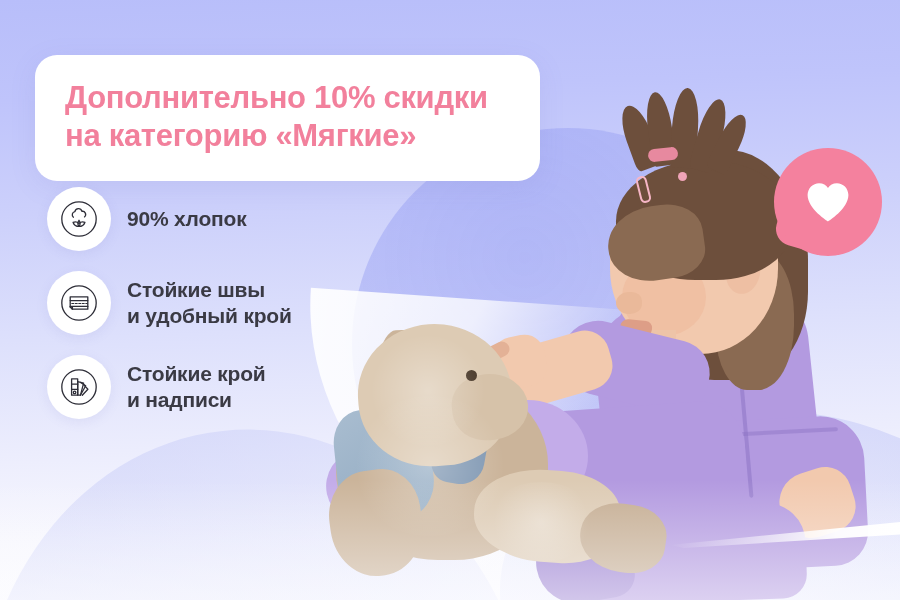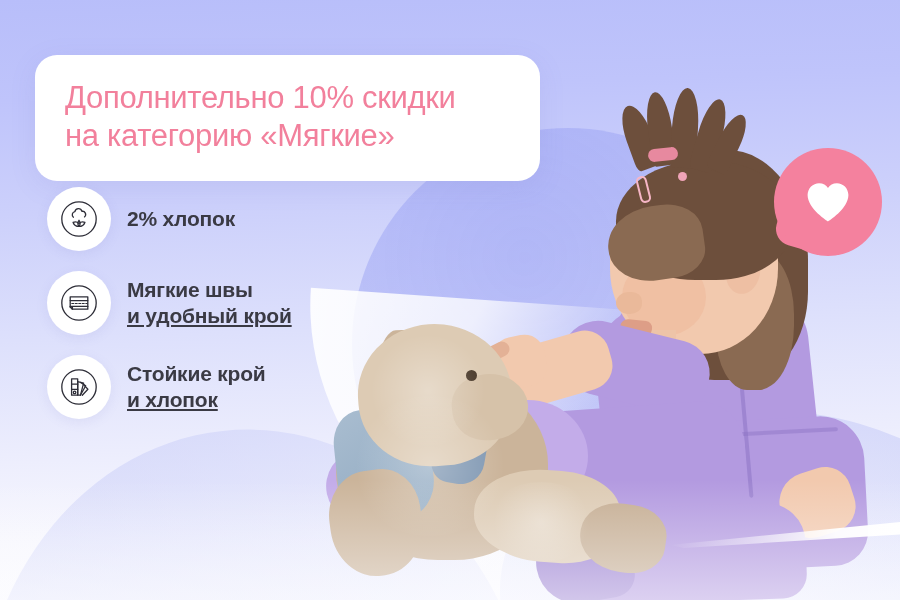--- a/index.html
+++ b/index.html
@@ -86,21 +86,21 @@
     left:35px; top:55px;
     width:505px;
     padding:24px 30px 26px 30px;
     background:#ffffff;
     border-radius:22px;
     box-shadow:0 6px 26px rgba(120,126,200,0.13);
   }
   #headline-card .line {
     color:#f2809c;
     font-size:31px;
-    font-weight:normal;
+    font-weight:bold;
     line-height:1.22;
     letter-spacing:-0.3px;
     white-space:nowrap;
   }
 
   
   #features {
     position:absolute;
     left:47px; top:186px;
     width:330px;
@@ -123,21 +123,21 @@
   }
   .feature-icon svg { display:block; }
   .feature-text {
     margin-left:16px;
     color:#3a3a44;
     font-size:21px;
     font-weight:bold;
     line-height:1.26;
     letter-spacing:-0.2px;
   }
-  .feature-text .l2 { display:block;text-decoration:underline; }
+  .feature-text .l2 { display:block; }
 
   
   #heart-badge {
     position:absolute;
     right:18px; top:148px;
     width:108px; height:108px;
   }
   #heart-badge .bubble {
     position:absolute; inset:0;
     background:#f4819e;
@@ -548,56 +548,56 @@
     <div class="feature-row">
       <div class="feature-icon">
         <svg width="40" height="40" viewBox="0 0 40 40" fill="none" stroke="#2e2e38" stroke-width="1.3" stroke-linecap="round" stroke-linejoin="round">
           <circle cx="20" cy="20" r="17.2" stroke="#2e2e38" stroke-width="1.3"></circle>
           <path d="M14.4 18.2a3.2 3.2 0 0 1 1.5-5.6 3.6 3.6 0 0 1 7-0.3 3.2 3.2 0 0 1 2.6 5.6"></path>
           <path d="M20 27.4c-2.6 0-5-1.6-5.9-4 1.9-0.8 4.2-0.5 5.9 1 1.7-1.5 4-1.8 5.9-1-0.9 2.4-3.3 4-5.9 4z"></path>
           <path d="M20 27.4c-1.3-1.8-1.3-4.3 0-6.1 1.3 1.8 1.3 4.3 0 6.1z"></path>
         </svg>
       </div>
       <div class="feature-text">
-        <span>2% хлопок</span>
+        <span>90% хлопок</span>
       </div>
     </div>
 
     <div class="feature-row">
       <div class="feature-icon">
         <svg width="40" height="40" viewBox="0 0 40 40" fill="none" stroke="#2e2e38" stroke-width="1.3" stroke-linecap="round" stroke-linejoin="round">
           <circle cx="20" cy="20" r="17.2"></circle>
           <path d="M11.2 13.8h17.6v12.4H13.4l-2.2-2.2z"></path>
           <path d="M11.2 17.6h17.6"></path>
           <path d="M11.2 23.4h17.6"></path>
           <path d="M13.4 26.2v-2.2h-2.2"></path>
           <path d="M12.8 20.5h1.9M16.3 20.5h1.9M19.8 20.5h1.9M23.3 20.5h1.9M26.8 20.5h1.4" stroke-width="1.2"></path>
         </svg>
       </div>
       <div class="feature-text">
-        <span>Мягкие швы</span>
+        <span>Стойкие швы</span>
         <span class="l2">и удобный крой</span>
       </div>
     </div>
 
     <div class="feature-row">
       <div class="feature-icon">
         <svg width="40" height="40" viewBox="0 0 40 40" fill="none" stroke="#2e2e38" stroke-width="1.3" stroke-linecap="round" stroke-linejoin="round">
           <circle cx="20" cy="20" r="17.2"></circle>
           <path d="M12.6 11.8h6.1v16.4h-6.1z"></path>
           <path d="M12.6 17.2h6.1M12.6 22.4h6.1"></path>
           <circle cx="15.6" cy="25.4" r="1.25"></circle>
           <path d="M18.7 14.6l5.9 1.6-3.1 11.9-2.8 0.1z"></path>
           <path d="M21.6 15.4l5.1 3.4-5.3 9.4"></path>
           <path d="M24.6 17.6l4.3 4.6-5.6 6"></path>
         </svg>
       </div>
       <div class="feature-text">
         <span>Стойкие крой</span>
-        <span class="l2">и хлопок</span>
+        <span class="l2">и надписи</span>
       </div>
     </div>
 
   </div>
 
   <div id="heart-badge">
     <div class="tail"></div>
     <div class="bubble"></div>
     <div class="heart-glyph">
       <svg width="46" height="42" viewBox="0 0 46 42" fill="#ffffff">

